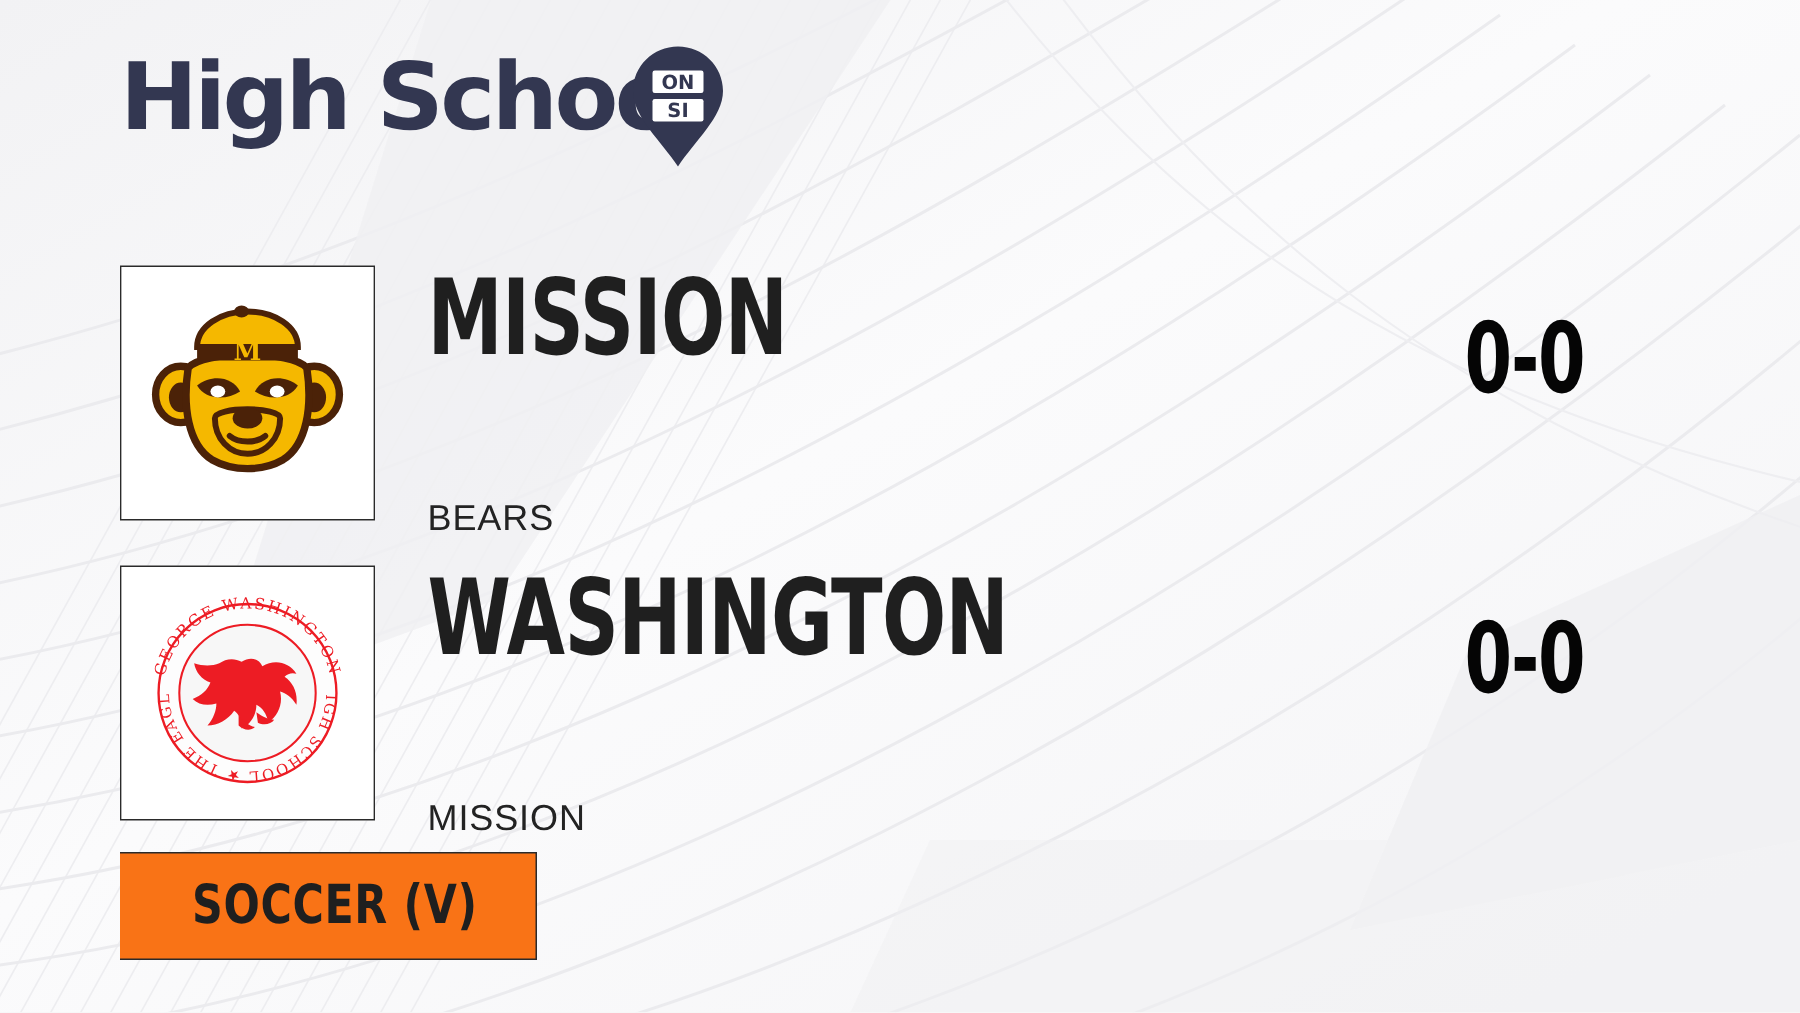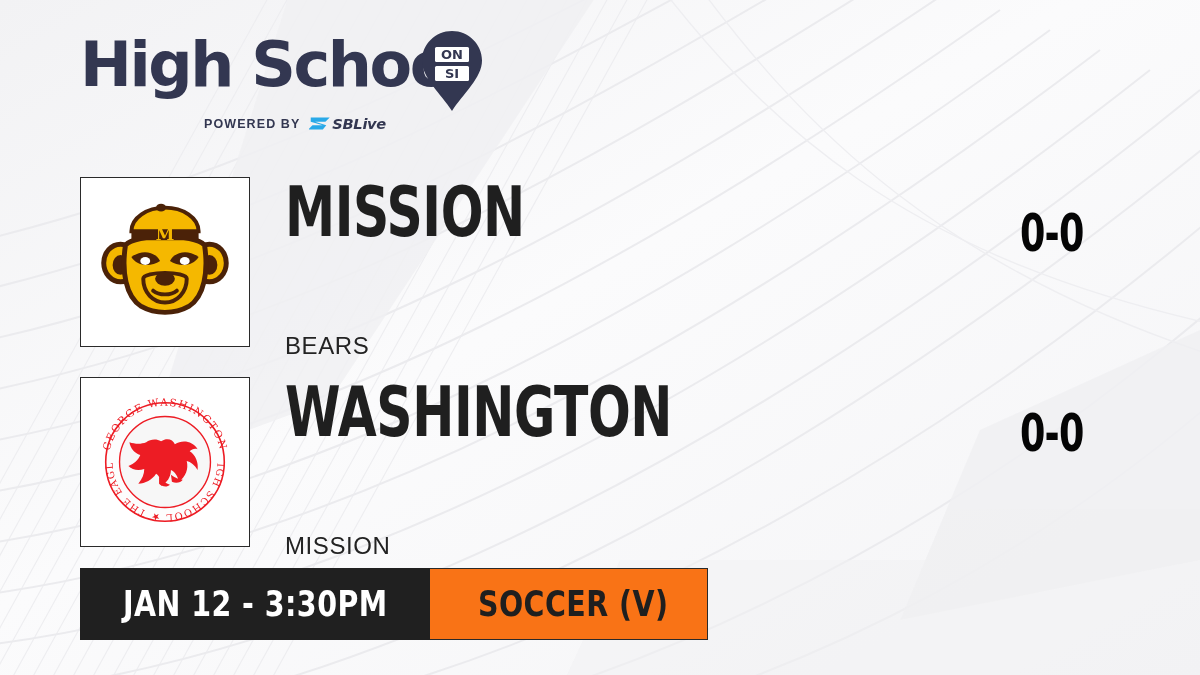--- a/index.html
+++ b/index.html
@@ -72,27 +72,27 @@
     position:absolute; left:0; top:155px;
     font-family:"Liberation Sans", sans-serif;
     font-size:24px;
     letter-spacing:0.6px;
     color:#232323;
     white-space:nowrap;
   }
 
   .team-score {
     position:absolute;
-    left:874px;
+    left:839px;
     top:30px;
     width:195px;
     text-align:center;
     font-family:"DejaVu Sans Condensed","Liberation Sans Narrow","Liberation Sans", sans-serif;
     font-weight:bold;
-    font-size:52px;
+    font-size:65px;
     line-height:1;
     letter-spacing:-1px;
     color:#050505;
   }
   .team-score span { display:inline-block; transform:scaleX(0.78); transform-origin:center; }
 
   
   #game-banner {
     position:absolute; left:80px; top:568px;
     height:72px; display:flex; align-items:stretch;
@@ -204,27 +204,20 @@
       <g fill="#ffffff">
         <rect x="14" y="17" width="34" height="15" rx="1.5"></rect>
         <rect x="14" y="36" width="34" height="15" rx="1.5"></rect>
       </g>
       <g fill="#333751" font-family="DejaVu Sans, sans-serif" font-weight="bold" font-size="13" text-anchor="middle">
         <text x="31" y="29">ON</text>
         <text x="31" y="48">SI</text>
       </g>
     </svg>
 
-    <div id="brand-sub">
-      <span id="powered-by">POWERED BY</span>
-      <svg id="sblive-mark" viewBox="0 0 124 22">
-        <path d="M2 4 L24 4 L19 9 L7 9 L20 13 L16 18 L-1 18 L4 13 L16 13 L2 9 Z" fill="#29a9e8"></path>
-        <text x="27" y="17.5" font-family="DejaVu Sans, sans-serif" font-weight="bold" font-style="italic" font-size="17" fill="#333751" letter-spacing="-0.4">SBLive</text>
-      </svg>
-    </div>
   </div>
 
   <div class="team-row" id="team-row-0">
 
     <div class="logo-box">
       <svg viewBox="0 0 170 170" aria-hidden="true">
         <rect width="170" height="170" fill="#ffffff"></rect>
         <g transform="translate(85,92)">
 
           <g stroke="#4B2208" stroke-width="5">
@@ -299,21 +292,18 @@
       <div class="team-name">WASHINGTON</div>
       <div class="team-mascot">MISSION</div>
     </div>
 
     <div class="team-score">
       <span>0-0</span>
     </div>
   </div>
 
   <div id="game-banner">
-    <div id="banner-datetime">
-      <span class="banner-text">JAN 12 - 3:30PM</span>
-    </div>
     <div id="banner-sport">
       <span class="banner-text">SOCCER (V)</span>
     </div>
   </div>
 
 </div>
 
 </body></html>

